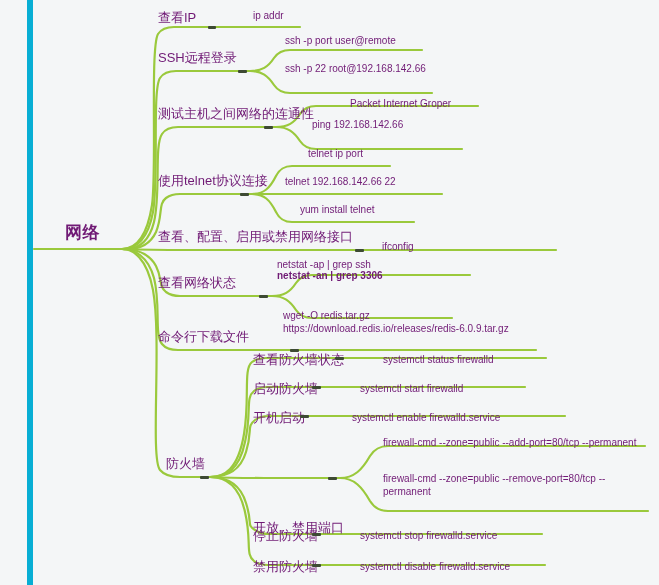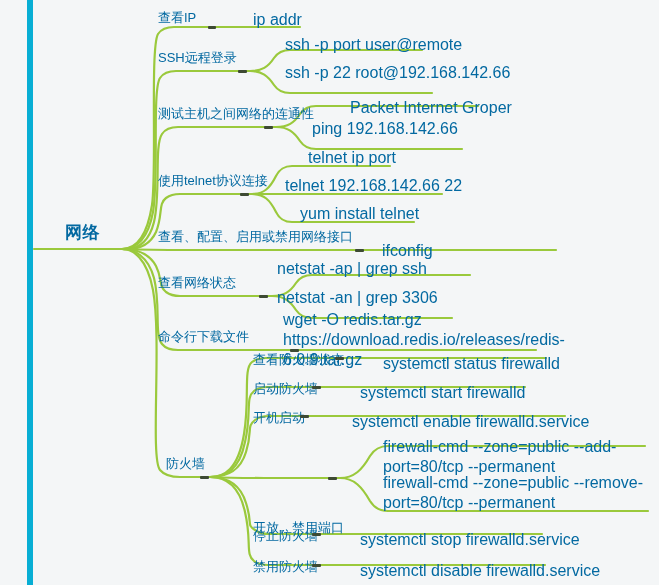--- a/index.html
+++ b/index.html
@@ -9,30 +9,30 @@
     font-family:"Liberation Sans","DejaVu Sans",sans-serif;
     overflow:hidden;
     position:relative;
   }
   #stage{position:absolute;left:0;top:0;width:659px;height:585px;}
   #edges{position:absolute;left:0;top:0;width:659px;height:585px;pointer-events:none;}
   .leftbar{position:absolute;left:27px;top:0;width:6px;height:585px;background:#07aed4;}
   .node{
     position:absolute;
     white-space:pre;
-    color:#0369a1;
+    color:#701a75;
     line-height:1.25;
   }
   .node.root{
     font-weight:bold;
     font-size:17px;
     letter-spacing:.5px;
   }
   .node.lvl1{font-size:13px;}
-  .node.lvl2{font-size:16px;}
+  .node.lvl2{font-size:10px;}
   .node.wrap{white-space:normal;}
   .tick{position:absolute;height:3px;background:#3d4a33;border-radius:1px;}
 </style>
 </head>
 <body>
 
 <div id="stage">
 
   <div class="leftbar"></div>
 
@@ -98,21 +98,21 @@
   <div class="node lvl2" style="left:285px;top:176px;">telnet 192.168.142.66 22</div>
   <div class="node lvl2" style="left:300px;top:204px;">yum install telnet</div>
 
   <div class="node lvl1" style="left:158px;top:229px;">查看、配置、启用或禁用网络接口</div>
   <div class="tick" style="left:355px;top:249px;width:9px;"></div>
   <div class="node lvl2" style="left:382px;top:229px;margin-top:12px;">ifconfig</div>
 
   <div class="node lvl1" style="left:158px;top:275px;">查看网络状态</div>
   <div class="tick" style="left:259px;top:295px;width:9px;"></div>
   <div class="node lvl2" style="left:277px;top:259px;">netstat -ap | grep ssh</div>
-  <div class="node lvl2" style="left:277px;top:288px;">netstat -an | grep 3306</div>
+  <div class="node lvl2" style="left:277px;top:270px;font-weight:bold;">netstat -an | grep 3306</div>
 
   <div class="node lvl1" style="left:158px;top:329px;">命令行下载文件</div>
   <div class="tick" style="left:290px;top:349px;width:9px;"></div>
   <div class="node lvl2 wrap" style="left:283px;top:310px;width:256px;">wget -O redis.tar.gz https://download.redis.io/releases/redis-6.0.9.tar.gz</div>
 
   <div class="node lvl1" style="left:166px;top:456px;">防火墙</div>
   <div class="tick" style="left:200px;top:476px;width:9px;"></div>
 
   <div class="node lvl1" style="left:253px;top:352px;">查看防火墙状态</div>
   <div class="tick" style="left:335px;top:357px;width:9px;"></div>

